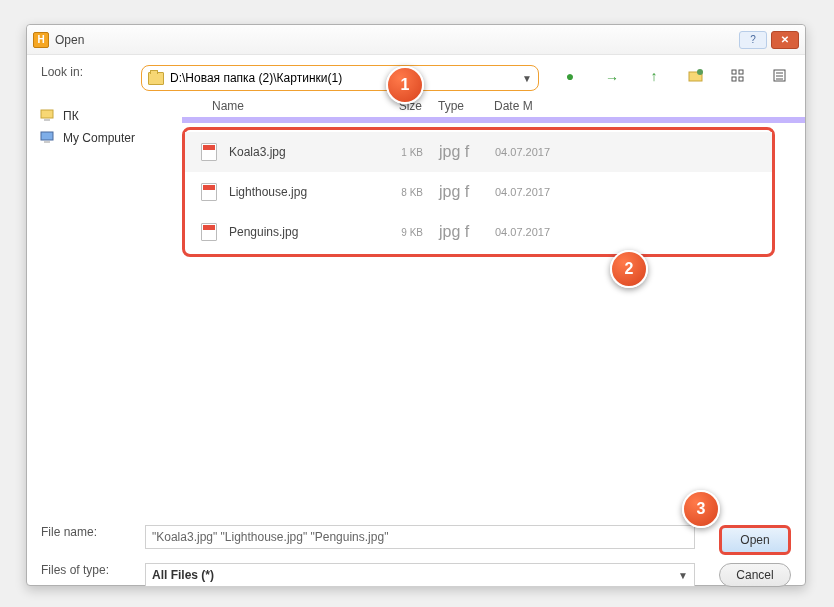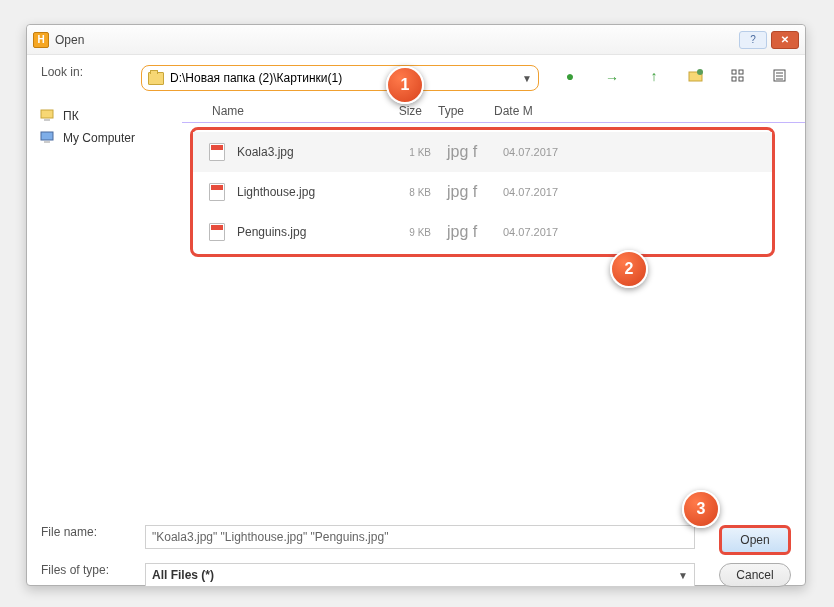--- a/index.html
+++ b/index.html
@@ -19,23 +19,23 @@
 .path .folder:before{content:"";position:absolute;top:-3px;left:1px;width:6px;height:3px;background:#f7d774;border:1px solid #c9a63a;border-bottom:none;border-radius:1px 1px 0 0}
 .path .chev{margin-left:auto;color:#555;font-size:10px}
 .tbtn{width:22px;height:22px;border-radius:3px;display:flex;align-items:center;justify-content:center}
 .green{color:#3a9e3a;font-weight:bold;font-size:14px}
 .iconbtn svg{width:16px;height:16px}
 .body{display:flex;height:418px}
 .sidebar{width:155px;padding:6px 8px}
 .sitem{display:flex;align-items:center;gap:6px;padding:3px 4px;color:#333}
 .sicon{width:18px;height:16px;display:flex;align-items:center;justify-content:center}
 .filearea{flex:1;display:flex;flex-direction:column}
-.fhead{display:flex;height:24px;align-items:center;border-bottom:1px solid #c4b5fd;padding-left:30px;color:#555}
+.fhead{display:flex;height:24px;align-items:flex-start;border-bottom:6px solid #c4b5fd;padding-left:30px;color:#555}
 .col-name{width:170px}.col-size{width:56px;text-align:right;padding-right:16px}.col-type{width:56px}.col-date{flex:1}
-.flist{border:3px solid #e74c3c;border-radius:8px;margin:4px 30px 4px 8px;padding:2px 0}
+.flist{border:3px solid #e74c3c;border-radius:8px;margin:4px 30px 4px 0;padding:2px 0}
 .frow{display:flex;align-items:center;height:40px;padding-left:16px;color:#555}
 .frow.sel{background:#f5f5f5}
 .ficon{width:16px;height:18px;border:1px solid #bbb;background:#fff;border-radius:1px;margin-right:12px;position:relative}
 .ficon:before{content:"";position:absolute;top:1px;left:1px;right:1px;height:5px;background:#e74c3c}
 .fname{width:154px;color:#444}
 .fsize{width:56px;text-align:right;padding-right:16px;color:#999;font-size:10px}
 .ftype{width:56px;color:#999;font-size:16px}
 .fdate{color:#999;font-size:11px}
 .bottom{padding:8px 14px}
 .brow{display:flex;margin-bottom:8px;gap:24px}

